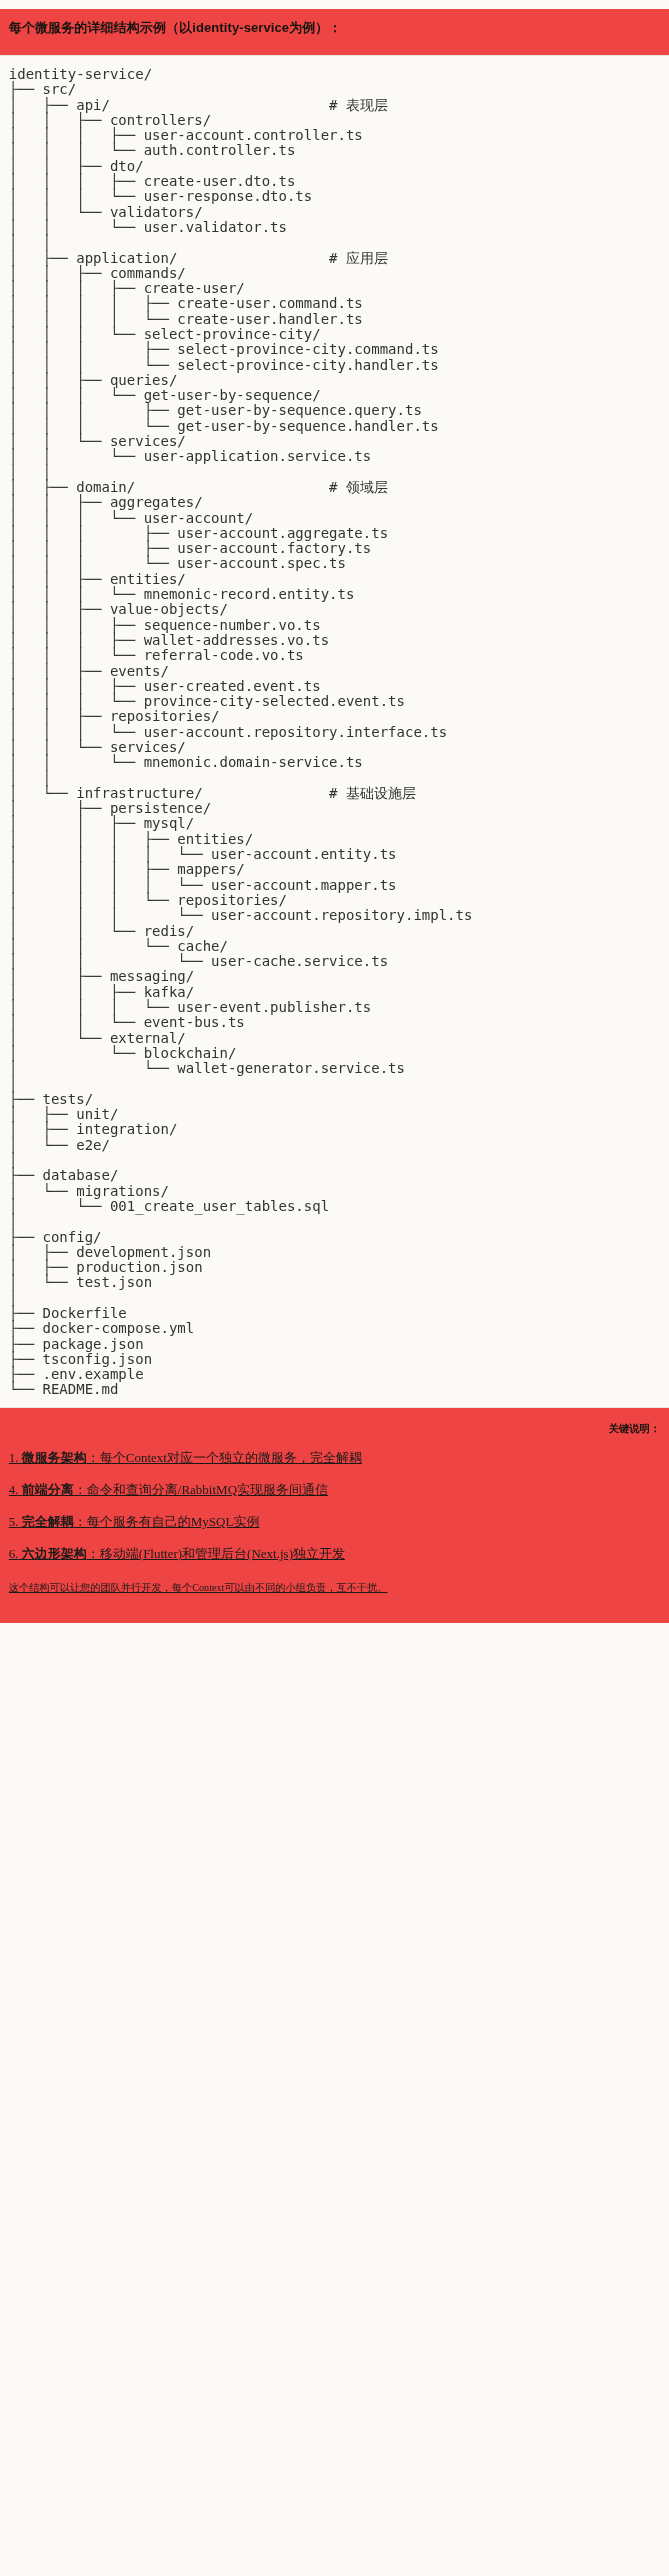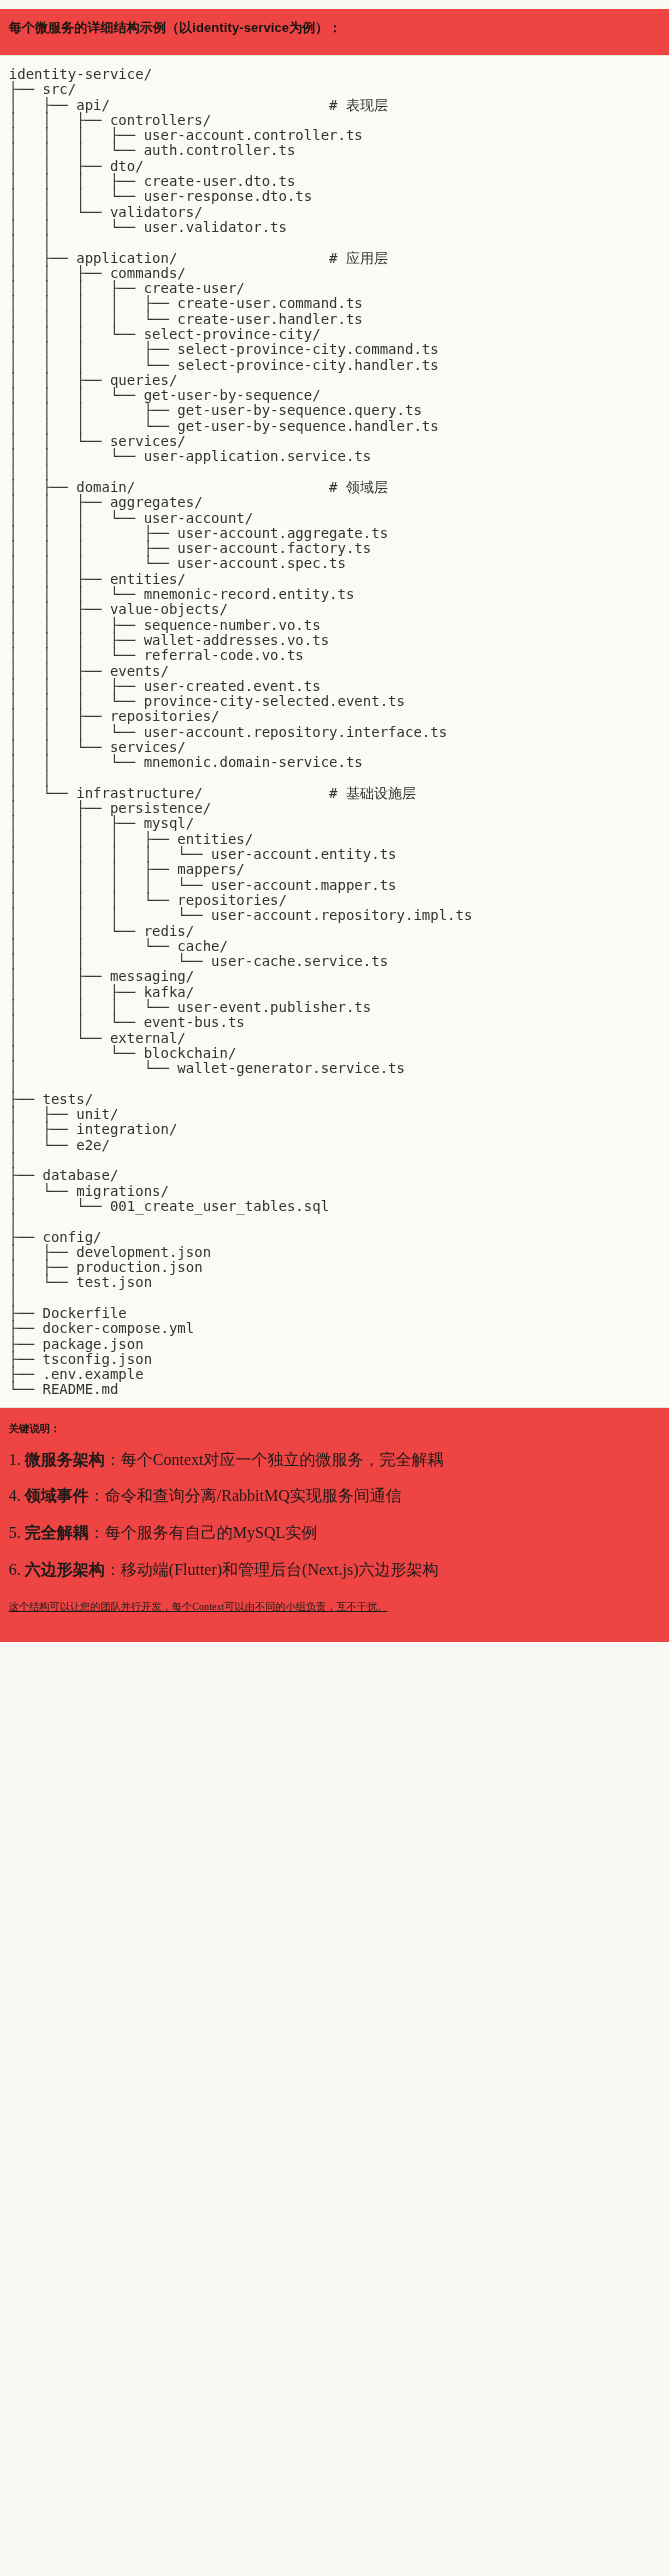--- a/index.html
+++ b/index.html
@@ -49,26 +49,28 @@
   }
   .notes {
     padding: 6.3px 8.8px 16.3px 8.8px;
   }
   .notes-heading {
     font-family: "Liberation Sans", "DejaVu Sans", sans-serif;
     font-weight: bold;
     font-size: 10.3px;
     margin: 8.8px 0 11.3px 0;
     color: #14140f;
+    text-align: right;
   }
   .note-item {
-    font-size: 16px;
+    font-size: 13px;
     line-height: 1.55;
     margin: 0 0 12px 0;
     color: #1a1a18;
+    text-decoration: underline;
   }
   .note-num { }
   .note-term {
     font-weight: bold;
   }
   .note-desc { }
   .closing {
     font-size: 10.2px;
     line-height: 1.6;
     margin-top: 16.3px;
@@ -182,30 +184,30 @@
 
     <p class="note-item">
       <span class="note-num">1.</span>
       <span class="note-term">微服务架构</span><span class="note-desc">：每个Context对应一个独立的微服务，完全解耦</span>
     </p>
 
 
 
     <p class="note-item">
       <span class="note-num">4.</span>
-      <span class="note-term">领域事件</span><span class="note-desc">：命令和查询分离/RabbitMQ实现服务间通信</span>
+      <span class="note-term">前端分离</span><span class="note-desc">：命令和查询分离/RabbitMQ实现服务间通信</span>
     </p>
 
     <p class="note-item">
       <span class="note-num">5.</span>
       <span class="note-term">完全解耦</span><span class="note-desc">：每个服务有自己的MySQL实例</span>
     </p>
 
     <p class="note-item">
       <span class="note-num">6.</span>
-      <span class="note-term">六边形架构</span><span class="note-desc">：移动端(Flutter)和管理后台(Next.js)六边形架构</span>
+      <span class="note-term">六边形架构</span><span class="note-desc">：移动端(Flutter)和管理后台(Next.js)独立开发</span>
     </p>
 
     <p class="closing">这个结构可以让您的团队并行开发，每个Context可以由不同的小组负责，互不干扰。</p>
   </div>
 
 </div>
 
 
 </body></html>

